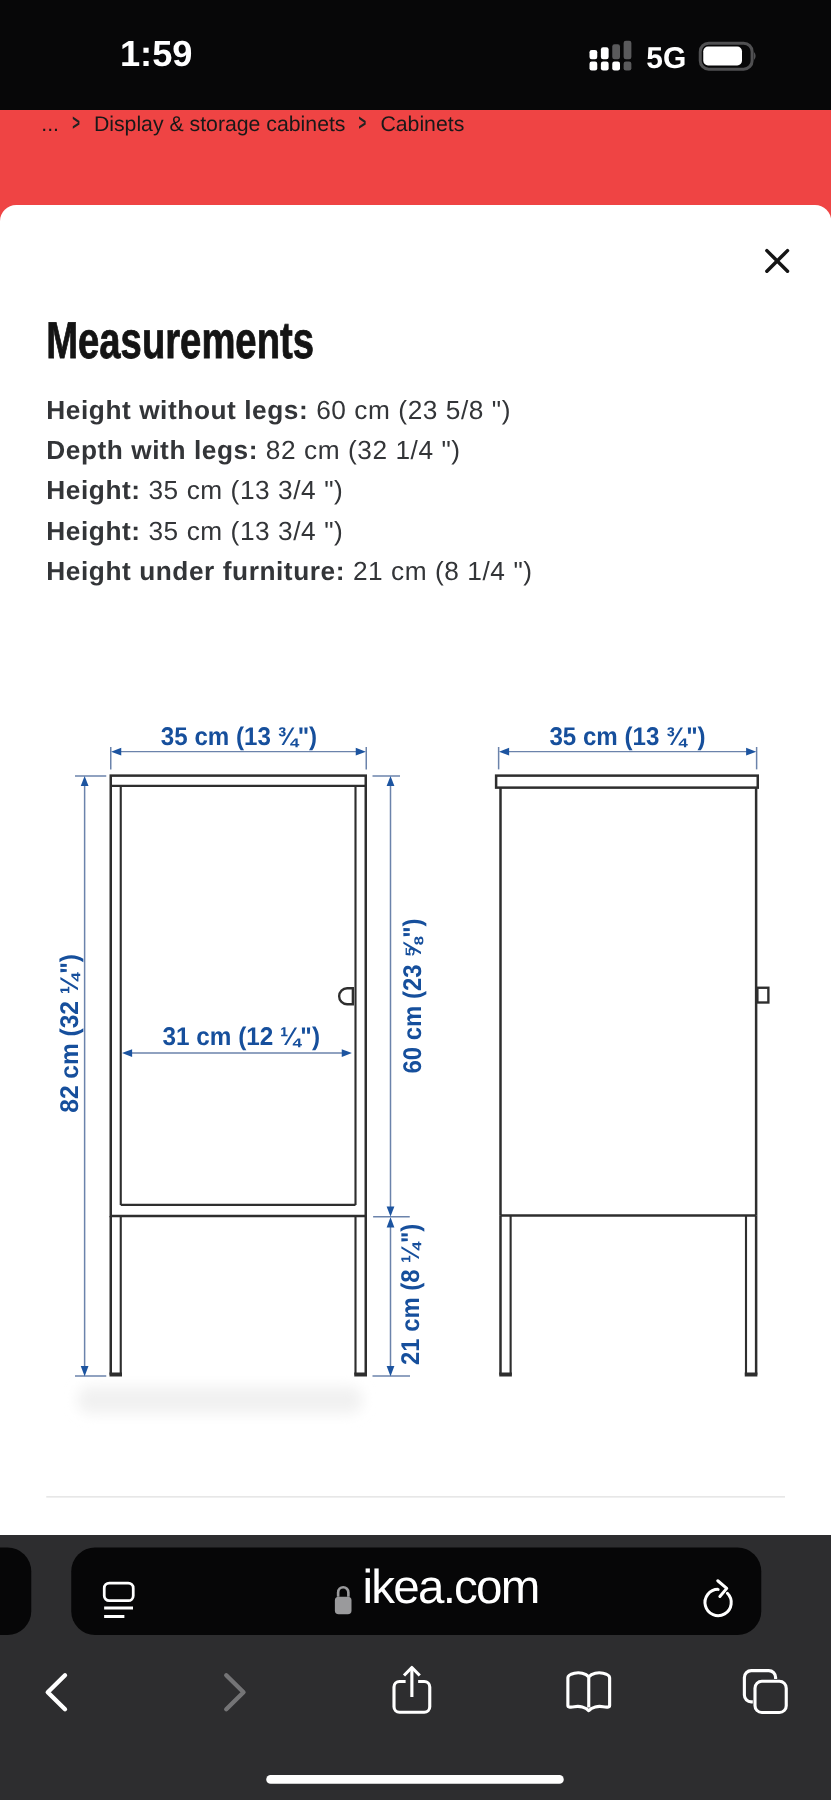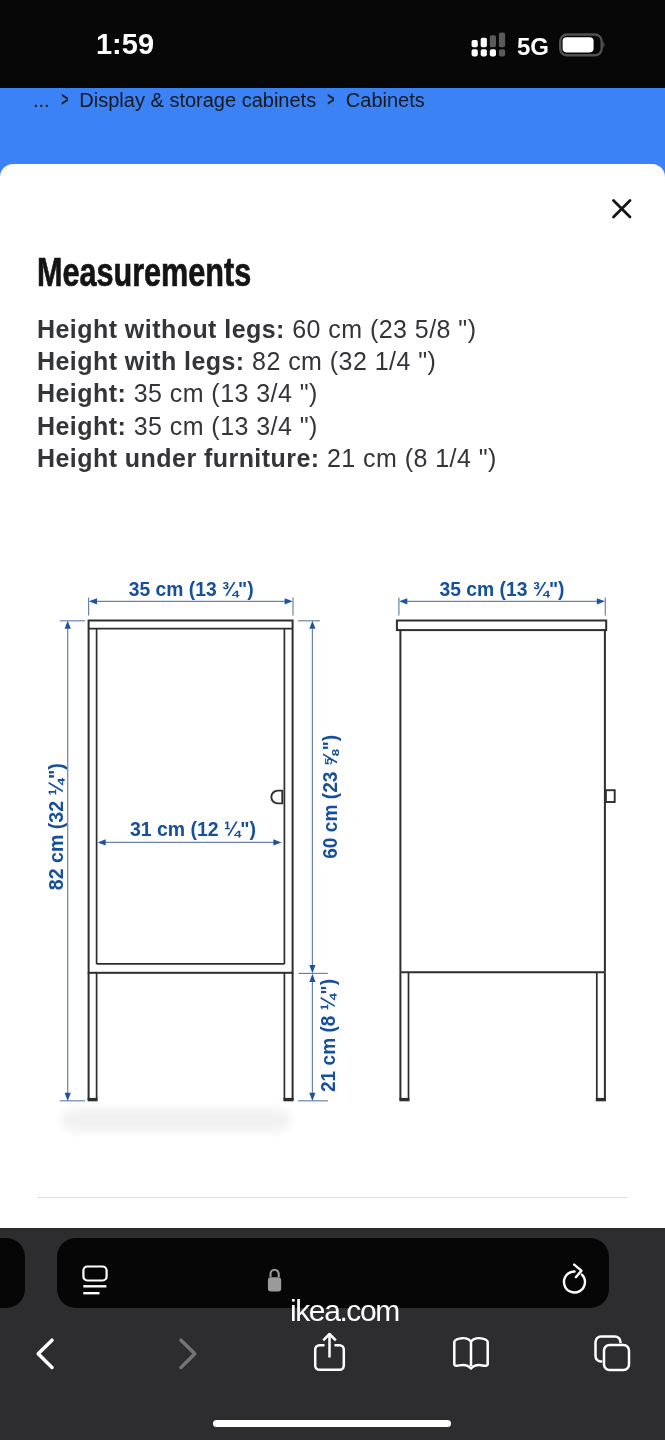--- a/index.html
+++ b/index.html
@@ -1,36 +1,36 @@
 <!DOCTYPE html>
 <html><head>
 <meta charset="utf-8">
 <style>
   html,body{margin:0;padding:0;}
   body{width:665px;height:1440px;overflow:hidden;background:#fff;font-family:"Liberation Sans",sans-serif;}
-  .screen{position:absolute;left:0;top:0;width:665px;height:1024px;background:#3b82f6;}
+  .screen{position:absolute;left:0;top:0;width:665px;height:1024px;background:#ef4444;}
   .abs{position:absolute;}
   
   .status{position:absolute;left:0;top:0;width:665px;height:88px;background:#070708;}
   .time{position:absolute;left:60px;top:27.5px;width:130px;text-align:center;color:#fff;font-size:29px;font-weight:700;letter-spacing:0px;}
   
-  .crumbs{position:absolute;left:33px;top:86.5px;color:#181818;font-size:20px;line-height:26px;}
+  .crumbs{position:absolute;left:33px;top:86.5px;color:#181818;font-size:17px;line-height:26px;}
   .crumbs .sep{display:inline-block;margin:0 9px;transform:scale(.62,1.05);font-weight:700;color:#222;position:relative;top:-1px;}
   
   .modal{position:absolute;left:0;top:164px;width:665px;height:1064px;background:#ffffff;border-radius:13px 13px 0 0;}
   .h2{position:absolute;left:37px;top:251px;font-size:41.5px;font-weight:700;color:#141414;line-height:41.5px;transform:scaleX(.737);transform-origin:0 0;white-space:nowrap;-webkit-text-stroke:.7px #141414;}
-  .specs{position:absolute;left:37px;top:312.5px;font-size:25px;line-height:32.4px;color:#333538;letter-spacing:.45px;}
+  .specs{position:absolute;left:37px;top:312.5px;font-size:21px;line-height:32.4px;color:#333538;letter-spacing:.45px;}
   .specs b{font-weight:700;}
   .divider{position:absolute;left:37px;top:1197px;width:591px;height:1px;background:#dfdfdf;}
   
   .bbar{position:absolute;left:0;top:1228px;width:665px;height:212px;background:#2d2d2f;}
   .pill{position:absolute;top:1238px;height:70px;background:#060607;border-radius:19px;}
   .pill.left{left:-20px;width:45px;}
   .pill.main{left:57px;width:552px;}
-  .url{position:absolute;left:290px;top:1296px;color:#fff;font-size:30px;line-height:30px;letter-spacing:-1.4px;}
+  .url{position:absolute;left:290px;top:1255px;color:#fff;font-size:38px;line-height:30px;letter-spacing:-1.4px;}
   .homebar{position:absolute;left:213px;top:1420px;width:238px;height:6.5px;border-radius:3.5px;background:#fff;}
 </style>
 </head>
 <body>
 <div class="screen">
   <div class="modal"></div>
   <div class="status"></div>
   <div class="time">1:59</div>
   <svg class="abs" style="left:460px;top:25px" width="150" height="40" viewBox="0 0 150 40">
 
@@ -53,21 +53,21 @@
     <rect x="102.6" y="12.2" width="31" height="15.2" rx="3.8" fill="#fff"></rect>
     <path d="M143.2,16.6 a4.6,4.6 0 0 1 0,6.4 z" fill="#505052"></path>
   </svg>
   <svg class="abs" style="left:608px;top:195px" width="28" height="28" viewBox="0 0 28 28">
     <path d="M5.5,5.5 L22,22 M22,5.5 L5.5,22" stroke="#151515" stroke-width="2.8" stroke-linecap="round" fill="none"></path>
   </svg>
   <div class="crumbs">...<span class="sep">&gt;</span>Display &amp; storage cabinets<span class="sep">&gt;</span>Cabinets</div>
   <div class="h2">Measurements</div>
   <div class="specs">
     <div><b>Height without legs:</b> 60 cm (23 5/8 ")</div>
-    <div><b>Height with legs:</b> 82 cm (32 1/4 ")</div>
+    <div><b>Depth with legs:</b> 82 cm (32 1/4 ")</div>
     <div><b>Height:</b> 35 cm (13 3/4 ")</div>
     <div><b>Height:</b> 35 cm (13 3/4 ")</div>
     <div><b>Height under furniture:</b> 21 cm (8 1/4 ")</div>
   </div>
   <svg id="diagram" class="abs" style="left:0;top:550px" width="665" height="600" viewBox="0 550 665 600">
     <defs>
       <filter id="blur6" x="-50%" y="-50%" width="200%" height="200%">
           <feGaussianBlur stdDeviation="5"></feGaussianBlur>
         </filter>
     </defs>

